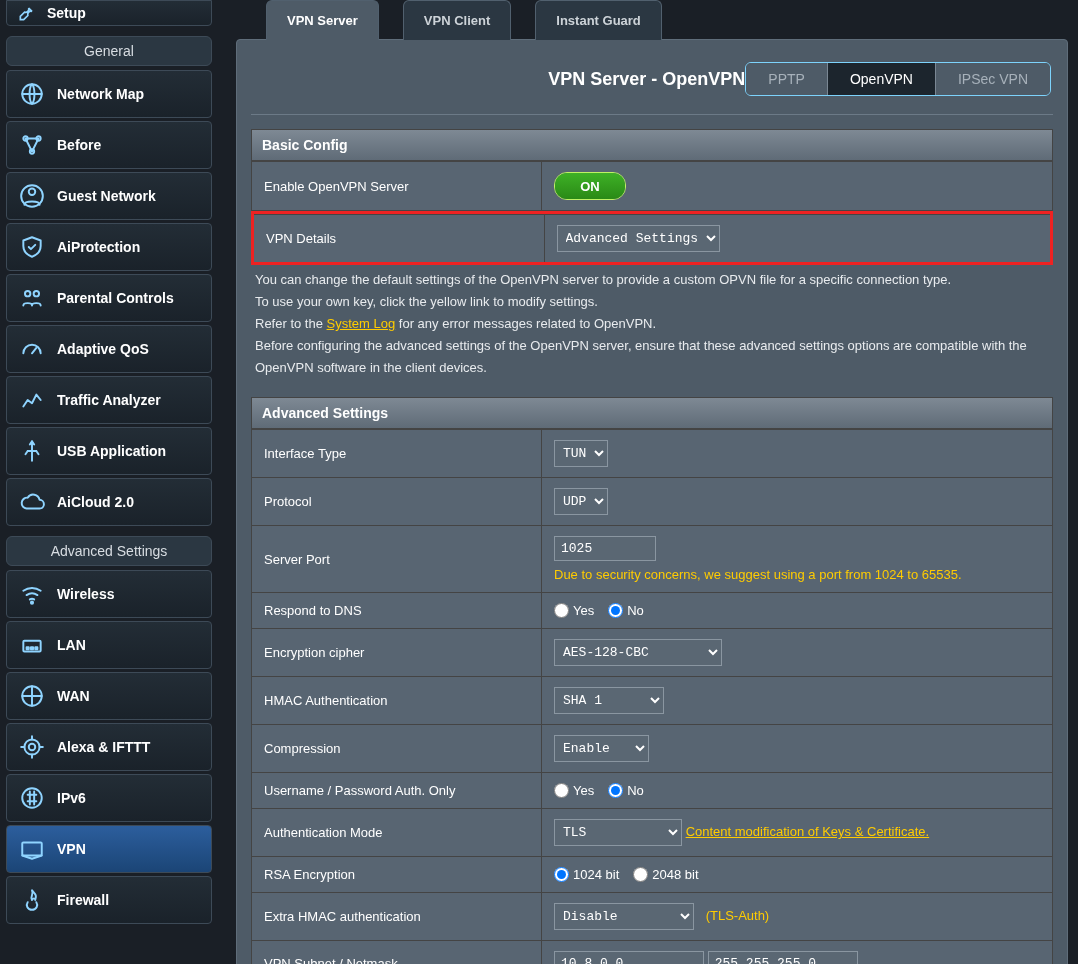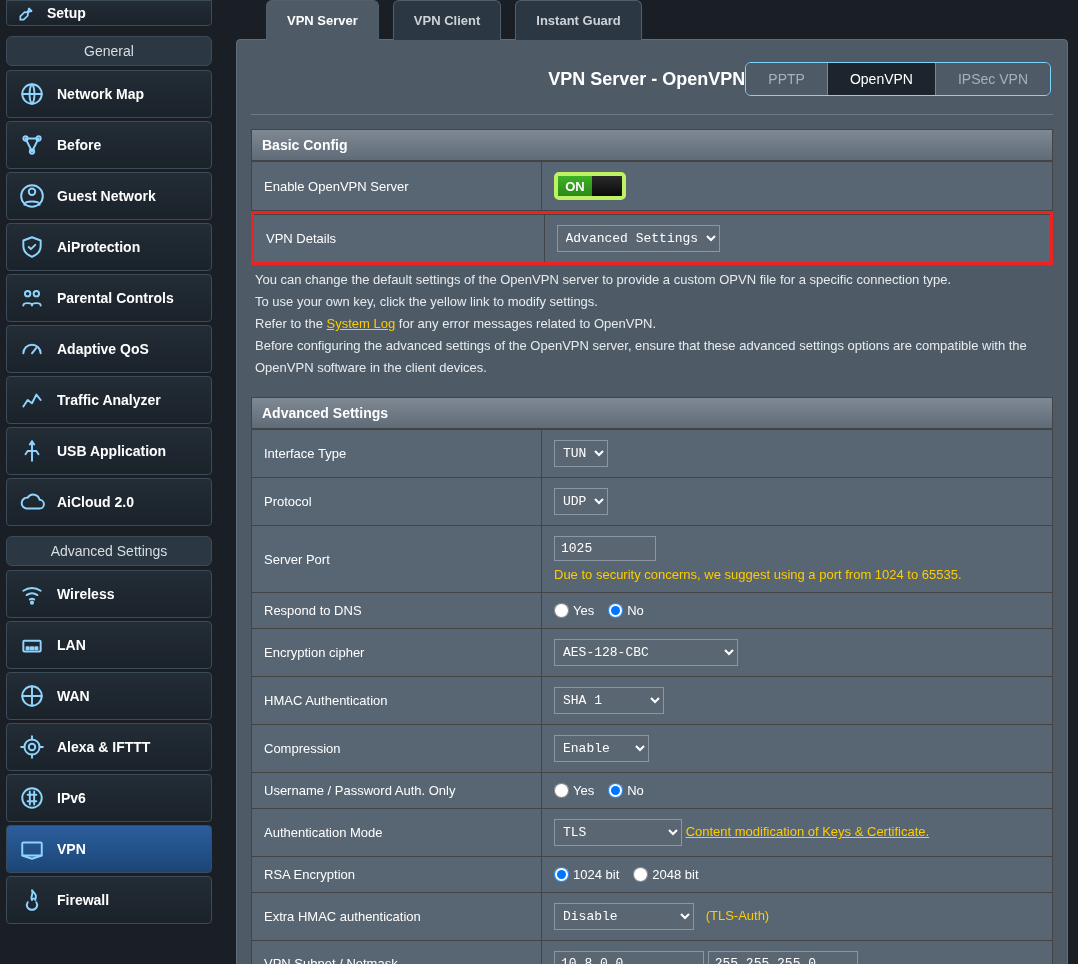--- a/index.html
+++ b/index.html
@@ -42,21 +42,21 @@
 }
 .sb-item.active { background: linear-gradient(#2c5e9d, #1b4576); }
 .sb-item.half { height: 26px; border-top-left-radius: 0; border-top-right-radius: 0; margin-top: 0; }
 .sb-icon {
   width: 30px; height: 30px; display: flex; align-items: center; justify-content: center;
   color: #8fd4ff;
 }
 .sb-icon svg { width: 26px; height: 26px; stroke: #8fd4ff; }
 
 
-.tabs { display: flex; gap: 14px; margin-bottom: -1px; padding-left: 30px; }
+.tabs { display: flex; gap: 24px; margin-bottom: -1px; padding-left: 30px; }
 .tab {
   padding: 12px 20px;
   background: #2b3742;
   border: 1px solid #51606e;
   border-bottom: none;
   border-top-left-radius: 6px;
   border-top-right-radius: 6px;
   color: #cdd3d8;
   font-weight: bold;
   cursor: pointer;
@@ -91,22 +91,23 @@
 table.config { width: 100%; border-collapse: collapse; }
 table.config td {
   border: 1px solid #444;
   padding: 10px 12px;
   background: #586572;
   vertical-align: middle;
 }
 table.config td.label { width: 290px; color: #fff; }
 
 .toggle-on {
-  display: inline-flex; width: 72px; height: 28px; border-radius: 5px; overflow: hidden;
-  border: 4px solid #bef264;
+  display: inline-flex; width: 72px; height: 28px; border-radius: 13px; overflow: hidden;
+  border: 1px solid #bef264;
+  flex-direction: column;
 }
 .toggle-on .on { flex: 1; background: linear-gradient(#3eb126,#2a8a16); color: #fff; font-weight: bold; display:flex;align-items:center;justify-content:center; }
 .toggle-on .knob { width: 30px; background: linear-gradient(#2a2a2a,#0a0a0a); }
 
 select, input[type=text] {
   background: #5a6773;
   border: 1px solid #8a96a1;
   color: #fff;
   font-family: "Courier New", monospace;
   font-size: 13px;
@@ -377,21 +378,21 @@
                   </label>
               <label>
                     <input type="radio" name="rdns" checked="" style="">
                     <span>No</span>
                   </label>
             </div>
           </td>
         </tr>
         <tr>
           <td class="label">Encryption cipher</td>
-          <td><select style="width:184px"><option>AES-128-CBC</option></select></td>
+          <td><select style="width:168px"><option>AES-128-CBC</option></select></td>
         </tr>
         <tr>
           <td class="label">HMAC Authentication</td>
           <td><select style="width:110px"><option>SHA 1</option></select></td>
         </tr>
         <tr>
           <td class="label">Compression</td>
           <td><select style="width:95px"><option>Enable</option></select></td>
         </tr>
         <tr>

